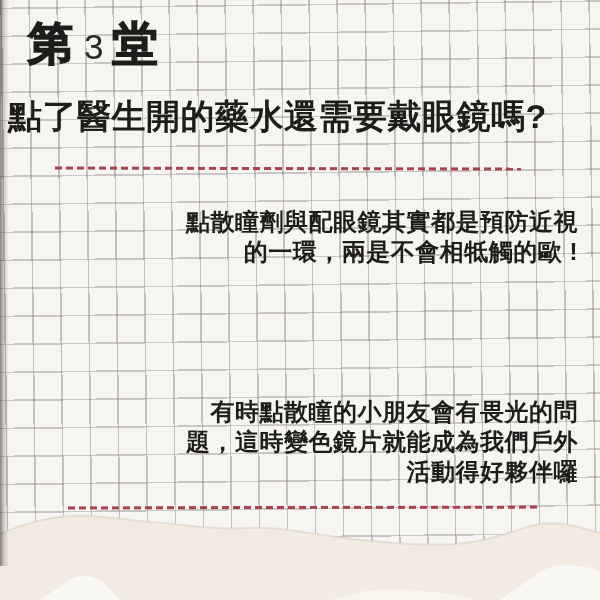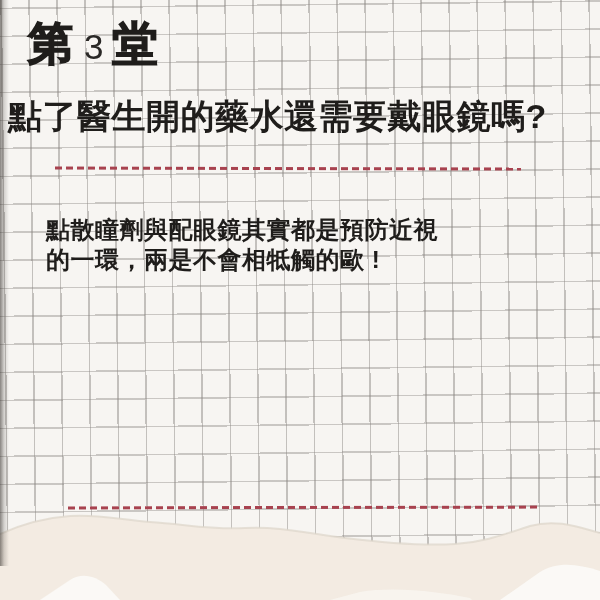--- a/index.html
+++ b/index.html
@@ -50,23 +50,23 @@
     font-size:34px;font-weight:700;letter-spacing:.5px;
     color:var(--text);white-space:nowrap;
   }
   .dash{
     position:absolute;height:3px;z-index:3;
     background:repeating-linear-gradient(to right, var(--accent-red) 0 7px, transparent 7px 11px);
   }
   .dash-top{left:55px;top:167px;width:466px;transform:rotate(.15deg);}
   .dash-bottom{left:68px;top:506px;width:470px;transform:rotate(-.1deg);}
   .para{
-    position:absolute;left:30px;width:540px;margin:16px;z-index:3;
+    position:absolute;left:30px;width:540px;margin:8px;z-index:3;
     font-size:24px;font-weight:700;line-height:30px;
-    color:var(--text);text-align:left;white-space:pre-line;
+    color:var(--text);text-align:right;white-space:pre-line;
     letter-spacing:.5px;
   }
   .p1{top:199px;}
   .p2{top:279px;}
   .p3{top:389px;}
   .torn{
     position:absolute;left:0;top:500px;width:600px;height:100px;z-index:4;
     display:block;
   }
 </style>
@@ -83,20 +83,23 @@
     <span class="lesson-num">3</span>
     <span class="lesson-char">堂</span>
   </header>
 
   <h1 class="heading">點了醫生開的藥水還需要戴眼鏡嗎?</h1>
 
   <div class="dash dash-top"></div>
 
   <p class="para p1">點散瞳劑與配眼鏡其實都是預防近視
 的一環，兩是不會相牴觸的歐 !</p>
+  <p class="para p3">有時點散瞳的小朋友會有畏光的問
+題，這時變色鏡片就能成為我們戶外
+活動得好夥伴囉</p>
 
   <div class="dash dash-bottom"></div>
 
   <svg class="torn" viewBox="0 0 600 100" preserveAspectRatio="none" xmlns="http://www.w3.org/2000/svg">
     <path d="M0,34 C18,26 40,18 70,16 C100,14 120,20 150,22 C185,24 210,30 245,28
              C280,26 310,34 345,38 C385,43 420,46 455,44 C485,42 505,34 530,26
              C555,19 575,26 600,33 L600,100 L0,100 Z" fill="#f3ebe2"></path>
     <path d="M0,34 C18,26 40,18 70,16 C100,14 120,20 150,22 C185,24 210,30 245,28
              C280,26 310,34 345,38 C385,43 420,46 455,44 C485,42 505,34 530,26
              C555,19 575,26 600,33" fill="none" stroke="#ddd5ca" stroke-width="2" opacity="0.7"></path>

